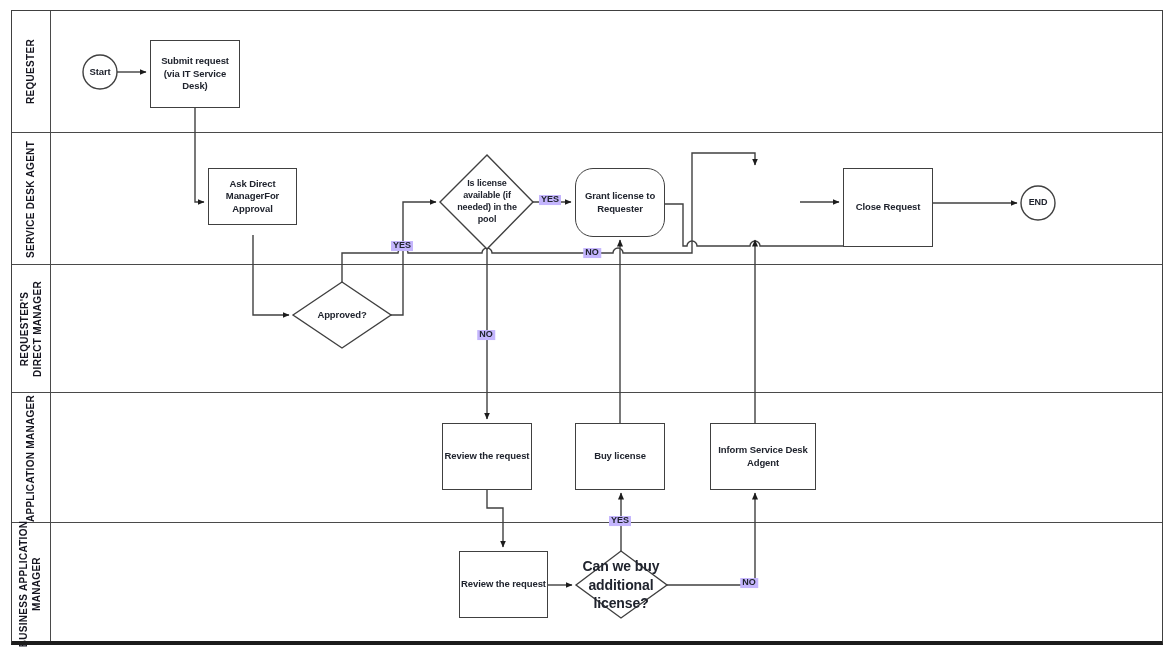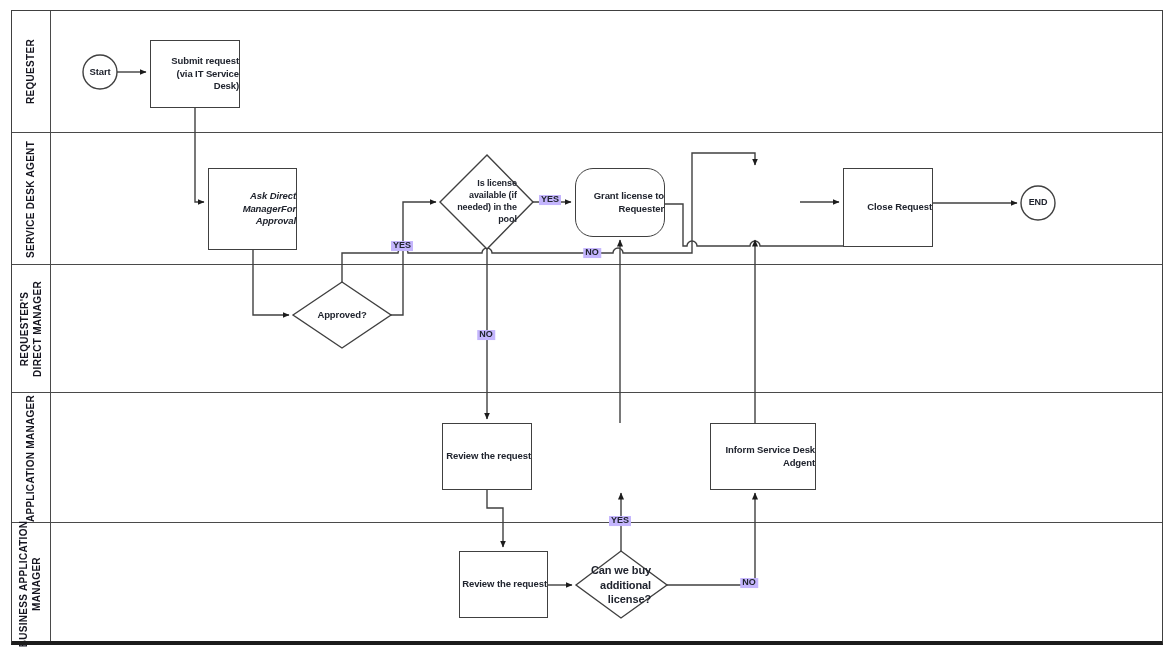--- a/index.html
+++ b/index.html
@@ -8,21 +8,21 @@
   .frame{position:absolute;left:11px;top:10px;width:1152px;height:635px;
          border:1.6px solid #404040;border-bottom:4px solid #1c1c1c;box-sizing:border-box;}
   .lane{position:absolute;left:11px;width:1152px;border-bottom:1.4px solid #4a4a4a;box-sizing:border-box;}
   .lane-label{position:absolute;left:11px;width:40px;border-right:1.4px solid #4a4a4a;
               box-sizing:border-box;display:flex;align-items:center;justify-content:center;}
   .lane-label span{transform:rotate(-90deg);white-space:pre;text-align:center;
                    font-size:10px;font-weight:700;letter-spacing:.3px;line-height:1.3;color:#15151f;}
   svg.wires{position:absolute;left:0;top:0;}
   .node{position:absolute;box-sizing:border-box;border:1.4px solid #404040;background:#fff;
         display:flex;align-items:center;justify-content:center;}
-  .node span,.dlabel span,.clabel span{display:block;text-align:right;white-space:pre-line;
+  .node span,.dlabel span,.clabel span{display:block;text-align:center;white-space:pre-line;
         font-size:9.5px;letter-spacing:-.1px;line-height:1.32;color:#20242e;font-weight:600;}
   .node span{width:112%;}
   .dlabel,.clabel{position:absolute;display:flex;align-items:center;justify-content:center;pointer-events:none;}
   .elabel{position:absolute;transform:translate(-50%,-50%);background:#c4b5fd;padding:0 2px;
           font-size:9px;font-weight:700;color:#20242e;line-height:1.1;}
 </style>
 </head>
 <body>
 
 <div class="canvas">
@@ -83,54 +83,57 @@
       <polygon points="576,585 621,551 667,585 621,618"></polygon>
       <circle cx="100" cy="72" r="17"></circle>
       <circle cx="1038" cy="203" r="17"></circle>
     </g>
   </svg>
 
   <div class="node" style="left:150px;top:40px;width:90px;height:68px;">
     <span>Submit request
 (via IT Service Desk)</span>
     </div>
-  <div class="node" style="left:208px;top:168px;width:89px;height:82px;font-style:italic;">
+  <div class="node" style="left:208px;top:168px;width:89px;height:57px;">
     <span>Ask Direct
 ManagerFor
 Approval</span>
     </div>
   <div class="node" style="left:575px;top:168px;width:90px;height:69px;border-radius:18px;">
     <span>Grant license to
 Requester</span>
     </div>
   <div class="node" style="left:843px;top:168px;width:90px;height:79px;">
     <span>Close Request</span>
     </div>
   <div class="node" style="left:442px;top:423px;width:90px;height:67px;">
     <span>Review the request</span>
+    </div>
+  <div class="node" style="left:575px;top:423px;width:90px;height:67px;">
+    <span>Buy license</span>
     </div>
   <div class="node" style="left:710px;top:423px;width:106px;height:67px;">
     <span>Inform Service Desk
 Adgent</span>
     </div>
   <div class="node" style="left:459px;top:551px;width:89px;height:67px;">
     <span>Review the request</span>
     </div>
 
   <div class="dlabel" style="left:443px;top:160px;width:88px;height:84px;">
     <span style="font-size:9px;">Is license
 available (if
 needed) in the
 pool</span>
     </div>
   <div class="dlabel" style="left:294px;top:300px;width:96px;height:30px;">
     <span>Approved?</span>
     </div>
   <div class="dlabel" style="left:577px;top:556px;width:88px;height:58px;">
-    <span style="font-size:11px;">Can we buy
+    <span style="font-size:14px;">Can we buy
 additional
 license?</span>
     </div>
   <div class="clabel" style="left:83px;top:55px;width:34px;height:34px;">
     <span>Start</span>
     </div>
   <div class="clabel" style="left:1021px;top:186px;width:34px;height:34px;">
     <span style="font-size:9px;">END</span>
     </div>
 

